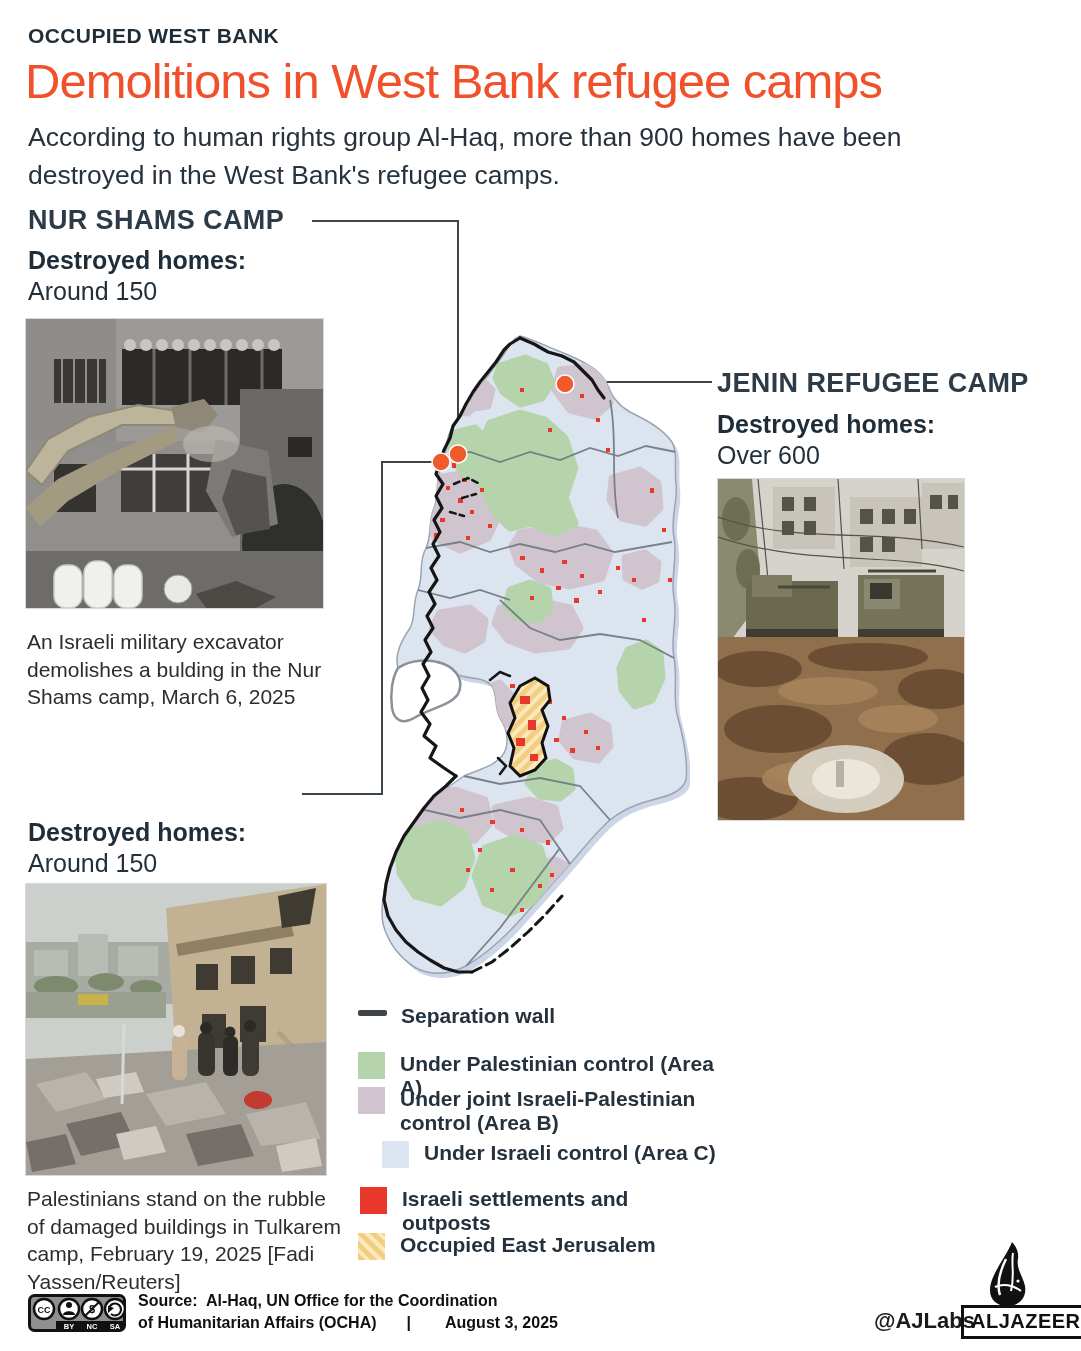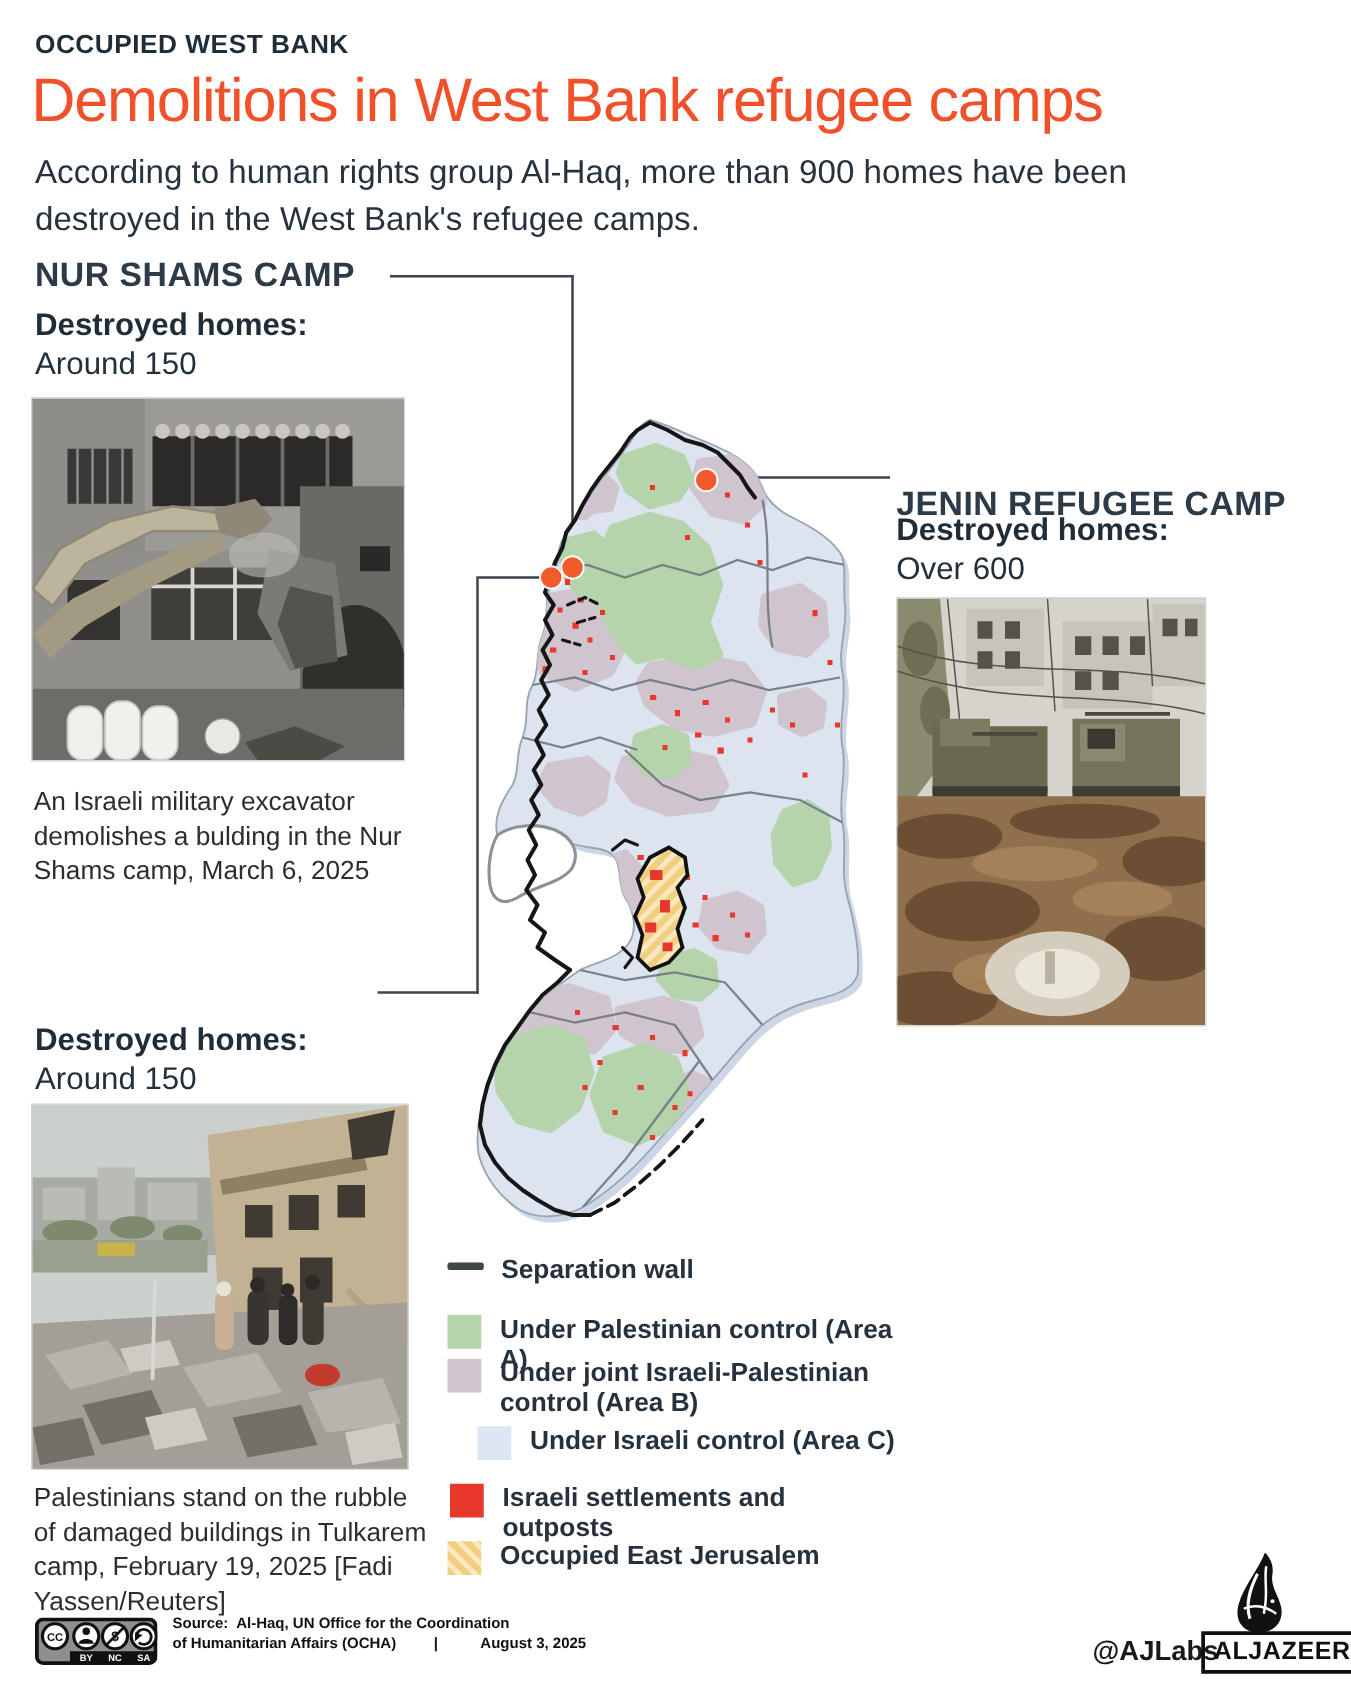--- a/index.html
+++ b/index.html
@@ -17,21 +17,21 @@
   .connector{background:#3c454d;}
   .legend-row{position:absolute;display:flex;align-items:flex-start;}
   .legend-label{font-size:21px;font-weight:700;color:#25323d;line-height:1.15;margin-left:15px;}
   .sw{width:27px;height:27px;flex:0 0 auto;}
   .sw-wall{width:29px;height:6px;background:#3f4549;border-radius:2px;margin-top:6px;}
   .sw-a{background:#b5d4ab;}
   .sw-b{background:#d0c5ce;}
   .sw-c{background:#dce6f2;}
   .sw-red{background:#e8382c;}
   .sw-ej{background:repeating-linear-gradient(45deg,#f2cf80 0 5px,#fbe9bd 5px 9px);}
-  .footer-src{font-size:12px;font-weight:700;color:#101010;line-height:1.35;}
+  .footer-src{font-size:16px;font-weight:700;color:#101010;line-height:1.35;}
   .src-line2{display:flex;gap:0;}
   .handle{font-size:22px;font-weight:700;color:#1a1a1a;}
   .brandbox{border:3px solid #101010;padding:2px 7px 3px 7px;font-size:20px;font-weight:800;letter-spacing:.5px;color:#101010;}
 </style>
 </head>
 <body>
 
 <div id="page">
 
   <div class="abs kicker">OCCUPIED WEST BANK</div>
@@ -158,21 +158,21 @@
       <circle cx="153" cy="147" r="6" fill="#e8e3d8"></circle>
       <circle cx="180" cy="144" r="6" fill="#2b2a26"></circle>
         <circle cx="204" cy="148" r="5.5" fill="#2b2a26"></circle>
         <circle cx="224" cy="142" r="6" fill="#2b2a26"></circle>
     </g>
     <ellipse cx="232" cy="216" rx="14" ry="9" fill="#c23b2f"></ellipse>
   </svg>
 
   <div class="abs caption" style="left:27px;top:1185px;width:322px;">Palestinians stand on the rubble of damaged buildings in Tulkarem camp, February 19, 2025 [Fadi Yassen/Reuters]</div>
 
-  <div class="abs camp-name" style="left:717px;top:388px;">JENIN REFUGEE CAMP</div>
+  <div class="abs camp-name" style="left:717px;top:368px;">JENIN REFUGEE CAMP</div>
   <div class="abs stat-label" style="left:717px;top:410px;">Destroyed homes:</div>
   <div class="abs stat-value" style="left:717px;top:441px;">Over 600</div>
 
   <svg class="abs photo" style="left:717px;top:478px;" width="246" height="341" viewBox="0 0 246 341">
     <rect width="246" height="341" fill="#d6d3cc"></rect>
     <g fill="#c9c4ba">
         <rect x="55" y="8" width="62" height="62"></rect>
         <rect x="132" y="18" width="72" height="70"></rect>
         <rect x="204" y="4" width="42" height="66"></rect>
       </g>

